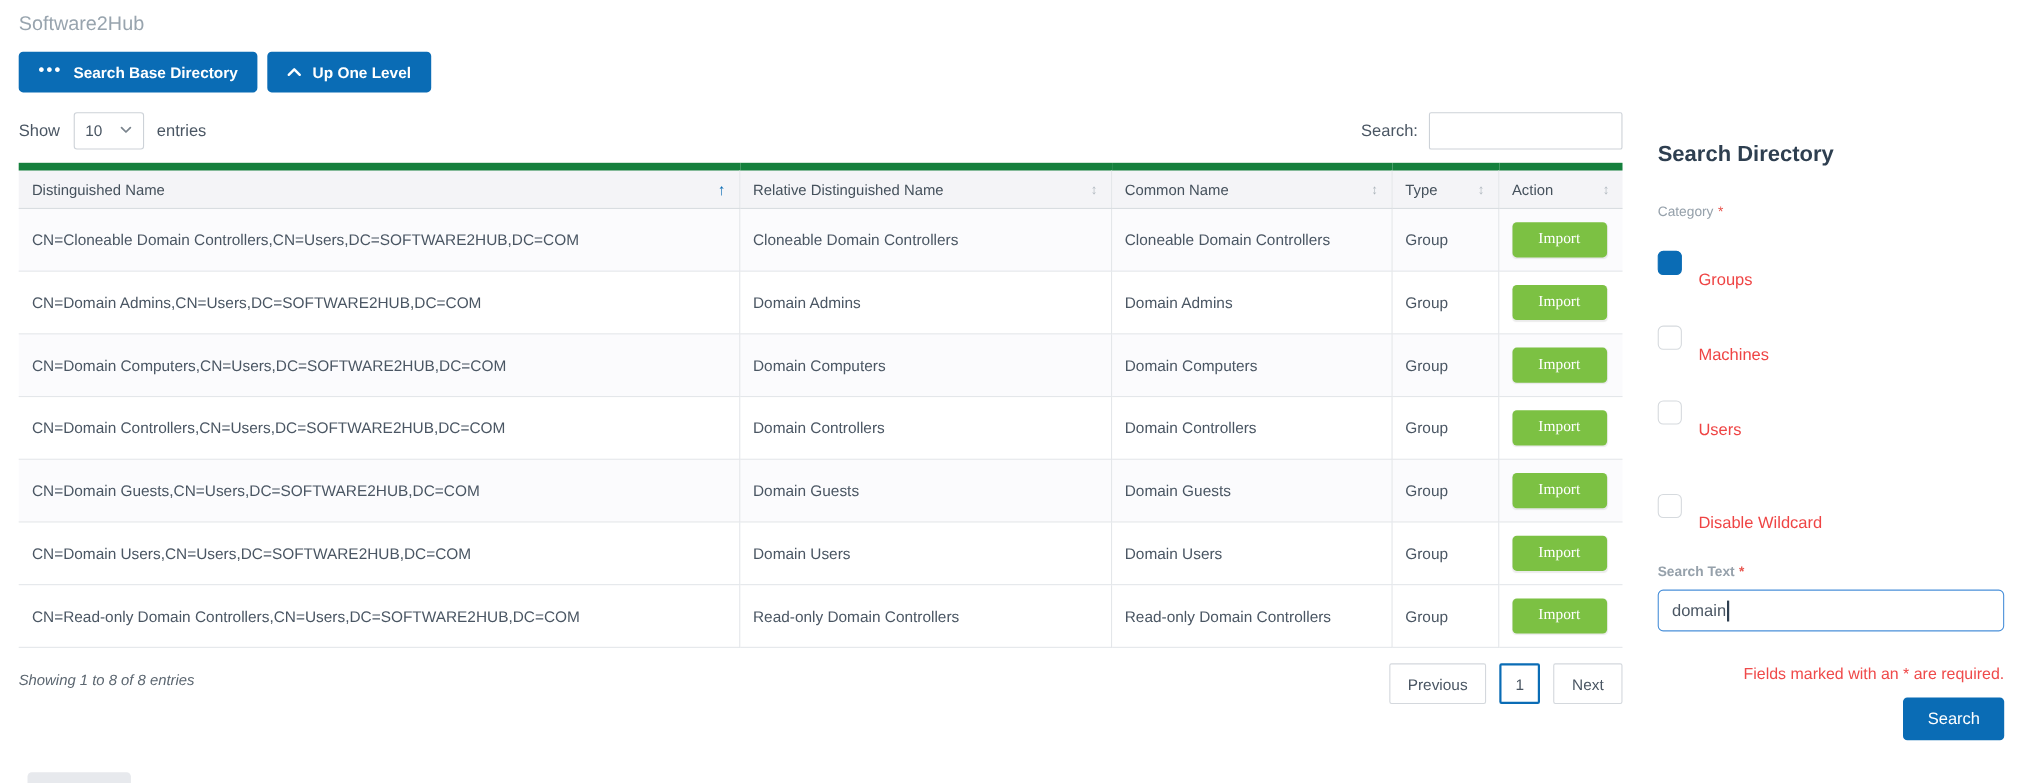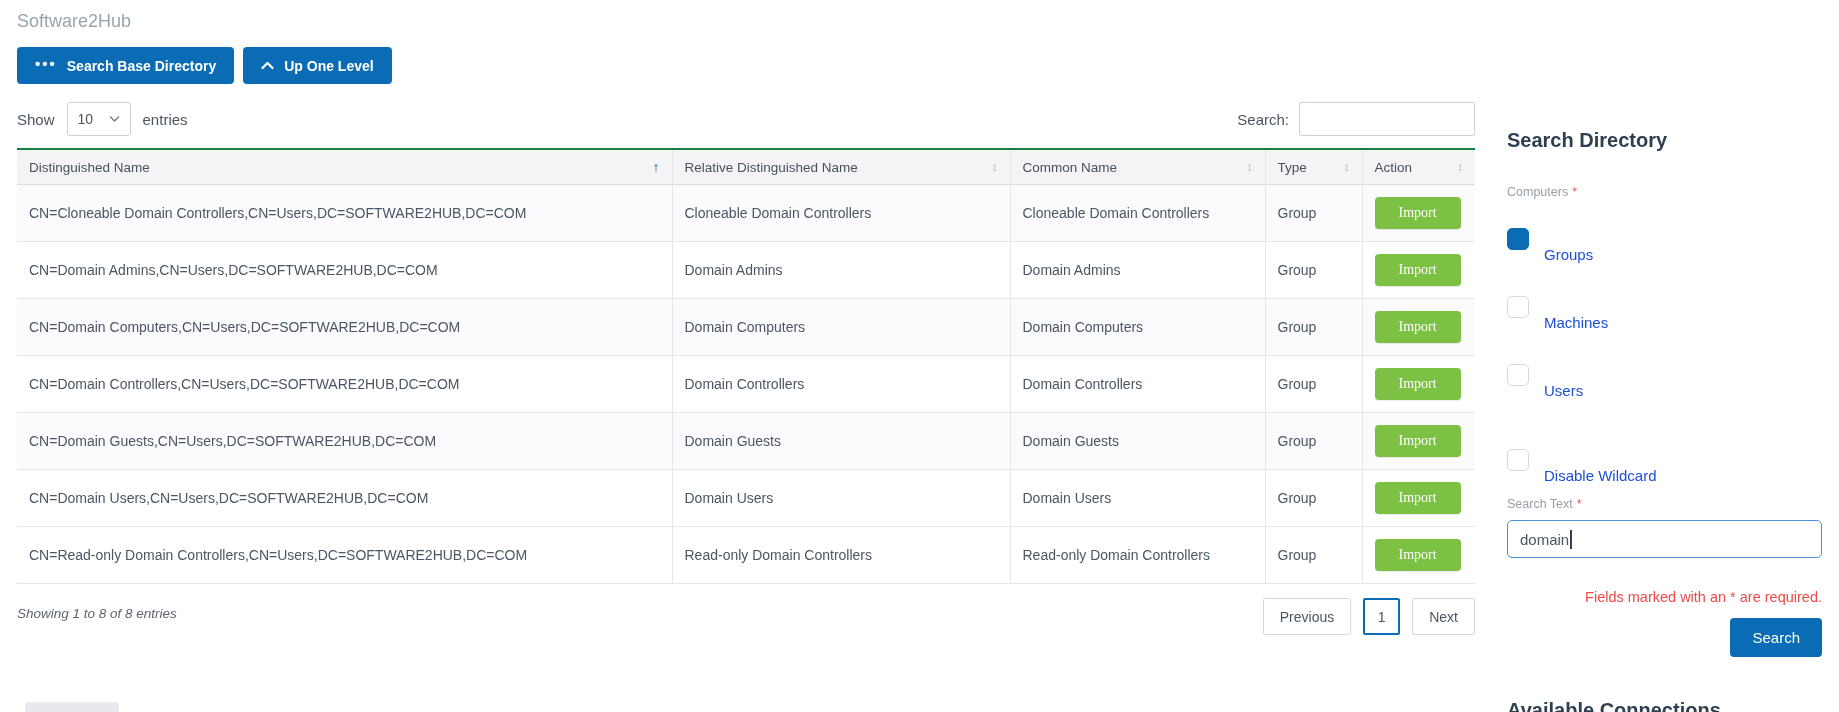--- a/index.html
+++ b/index.html
@@ -28,21 +28,21 @@
   .search-input { width:176px; height:34px; border:1px solid #cdd2d8; border-radius:2px;
     font-size:14px; padding:0 8px; font-family:inherit; color:#4a5663; }
 
   table.data { margin-top:12px; width:1458px; table-layout:fixed; border-collapse:collapse; }
   table.data th, table.data td { border:1px solid #e4e7ea; border-left:none; font-weight:normal; }
   table.data th:first-child, table.data td:first-child { border-left:none; }
   table.data th { background:#f4f4f7; border-bottom:1px solid #d9dde1; padding:9px 12px;
     font-size:13.5px; color:#45515c; text-align:left; }
   table.data td { padding:12px 12px; font-size:14px; color:#4a5663; background:#fff;
     vertical-align:middle; line-height:1.45; }
-  table.data th { border-top:2px solid #15803d; }
+  table.data th { border-top:7px solid #15803d; }
   table.data td, table.data th { border-right:1px solid #e4e7ea; }
   table.data th:last-child, table.data td:last-child { border-right:none; }
   table.data tr.odd td { background:#fbfbfd; }
   .th-inner { display:flex; align-items:center; justify-content:space-between; gap:6px; }
   .sort-asc { color:#0a6cb5; font-size:14px; }
   .sort-both { color:#aeb6bd; font-size:12px; }
   .col-dn { white-space:nowrap; }
   .btn-import { background:#7cc143; color:#fff; border:none; border-radius:4px; padding:8px 24px;
     font-size:14px; font-family:Liberation Serif, serif; cursor:pointer; box-shadow:0 1px 1px rgba(0,0,0,.08); }
   td.action-cell { text-align:left; }
@@ -57,21 +57,21 @@
 
   .right-panel { position:absolute; left:1507px; top:129px; width:315px; }
   .panel-title { font-size:20px; font-weight:bold; color:#2e3f50; }
   .field-label { margin-top:33px; font-size:12.5px; color:#96a1ab; }
   .req { color:#e8554e; margin-left:4px; }
   .check-row { display:flex; align-items:center; gap:15px; margin-top:19px; cursor:pointer; }
   .check-row.first { margin-top:15px; }
   .check-row.spaced { margin-top:36px; }
   .checkbox { width:22px; height:22px; border-radius:5px; border:1px solid #d6dade; background:#fff; flex:0 0 auto; }
   .checkbox.checked { background:#0a6cb5; border-color:#0a6cb5; }
-  .check-label { font-size:15px; color:#1d4ed8;margin-top:32px; }
+  .check-label { font-size:15px; color:#ef4444;margin-top:32px; }
   .text-field { margin-top:9px; width:100%; height:38px; border:1.5px solid #4a90d9; border-radius:5px;
     display:flex; align-items:center; padding:0 12px; font-size:15px; color:#4a5663; background:#fff; }
   .caret { display:inline-block; width:1.5px; height:19px; background:#2e3f50; margin-left:1px; }
   .required-note { margin-top:31px; text-align:right; color:#ef4a4a; font-size:14.5px; }
   .panel-actions { margin-top:13px; display:flex; justify-content:flex-end; }
   .btn-search { background:#0a6cb5; color:#fff; border:none; border-radius:4px; padding:0 22px;
     height:39px; font-size:15px; font-family:inherit; cursor:pointer; }
   .connections-title { margin-top:42px; font-size:20px; font-weight:bold; color:#2e3f50; }
   .connection-row { margin-top:20px; background:#f1f2f4; height:41px; display:flex; align-items:center;
     gap:13px; padding:0 14px; cursor:pointer; }
@@ -225,42 +225,42 @@
       <button class="page-btn">Next</button>
     </div>
   </div>
 
 </div>
 
 <div class="right-panel">
   <div class="panel-title">Search Directory</div>
 
   <div class="field-label">
-    <span>Computers</span><span class="req">*</span>
+    <span>Category</span><span class="req">*</span>
   </div>
 
   <div class="check-row first">
     <span class="checkbox checked"></span>
     <span class="check-label">Groups</span>
   </div>
   <div class="check-row">
     <span class="checkbox"></span>
     <span class="check-label">Machines</span>
   </div>
   <div class="check-row">
     <span class="checkbox"></span>
     <span class="check-label">Users</span>
   </div>
 
   <div class="check-row spaced">
     <span class="checkbox"></span>
     <span class="check-label">Disable Wildcard</span>
   </div>
 
-  <div class="field-label" style="margin-top:13px;">
+  <div class="field-label" style="margin-top:29px;font-weight:bold;">
     <span>Search Text</span><span class="req">*</span>
   </div>
   <div class="text-field">
     <span>domain</span>
     <span class="caret"></span>
   </div>
 
   <div class="required-note">Fields marked with an * are required.</div>
 
   <div class="panel-actions">

